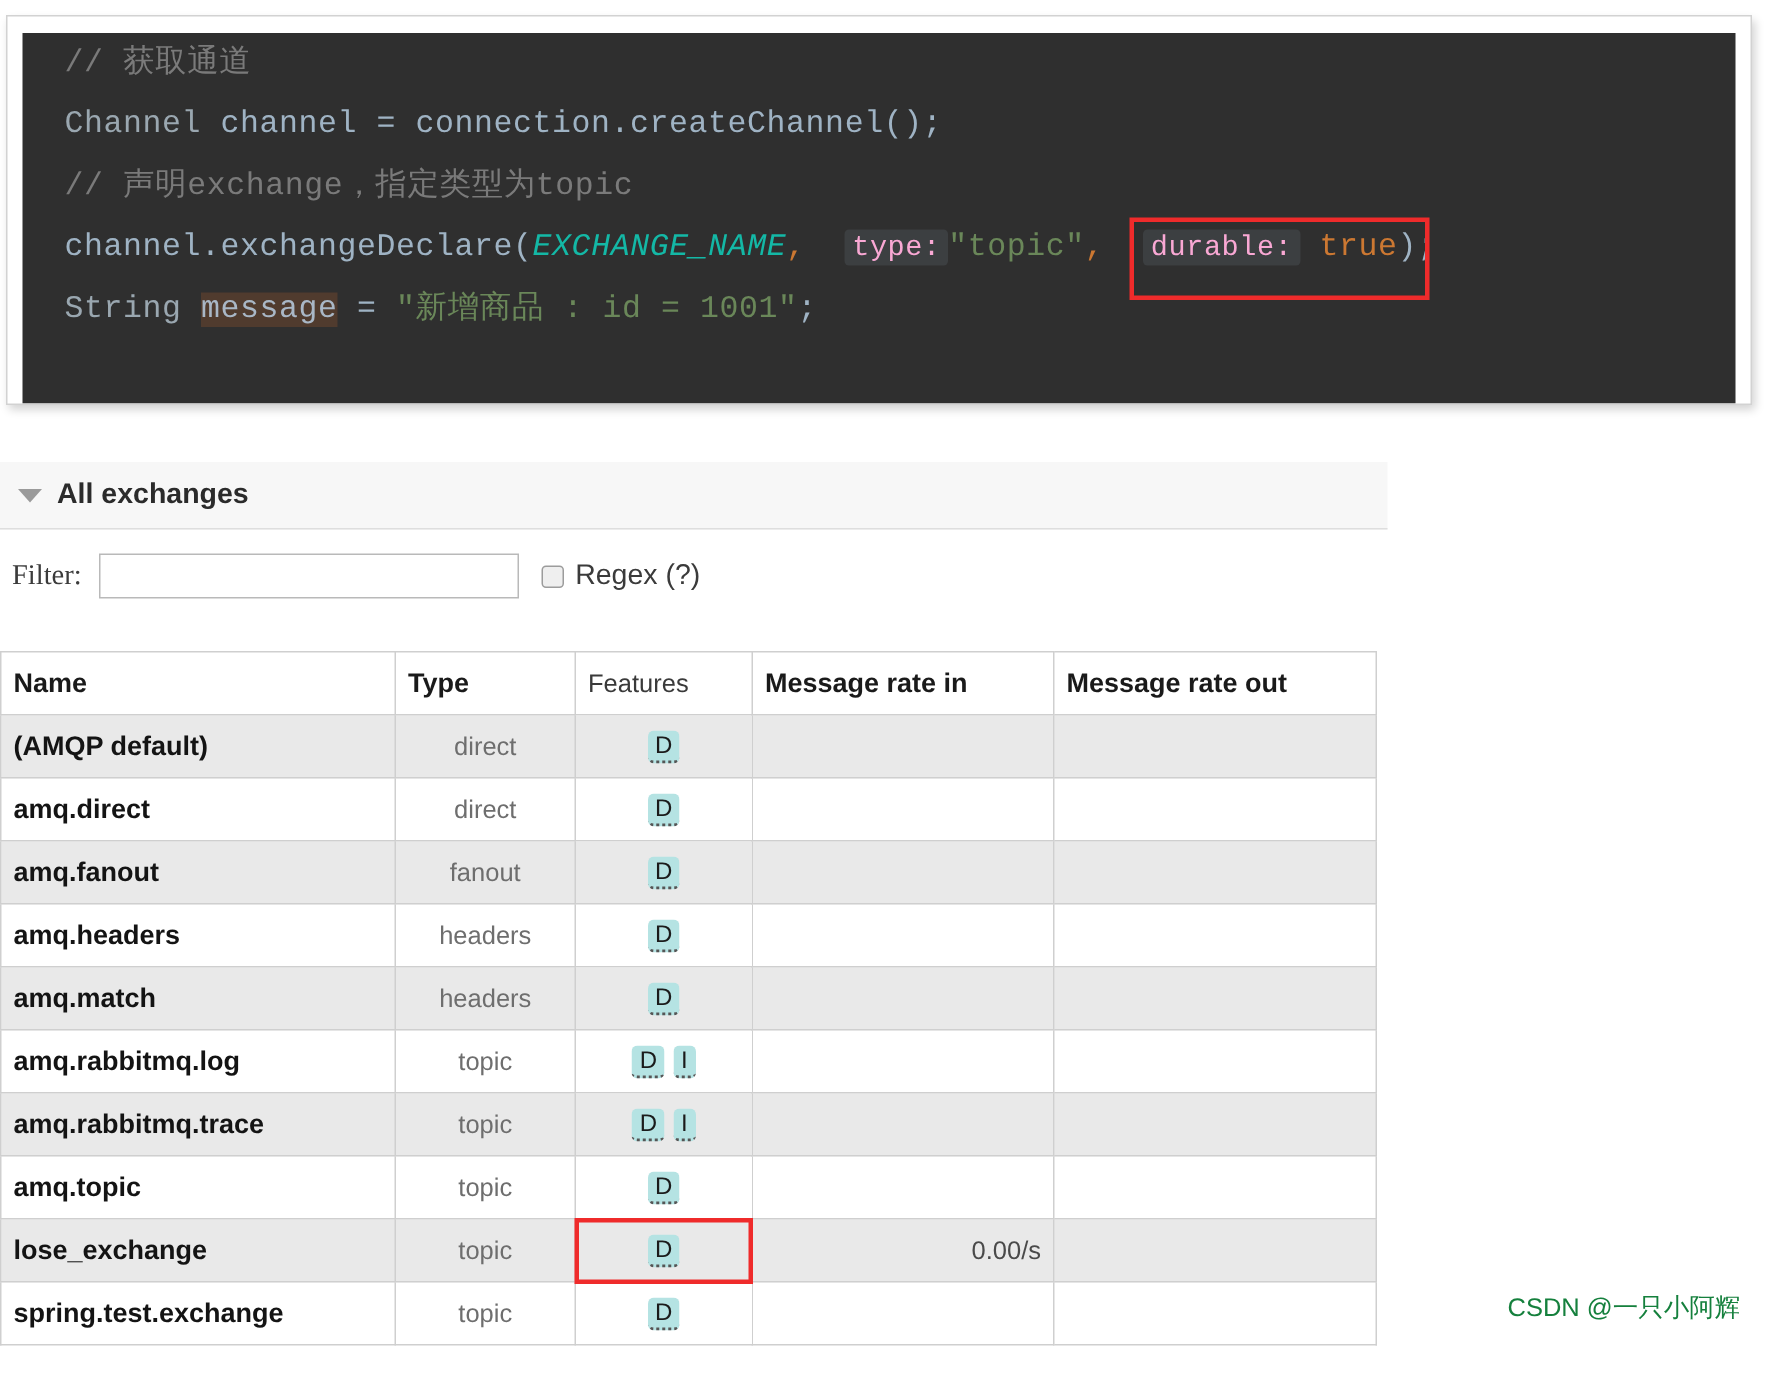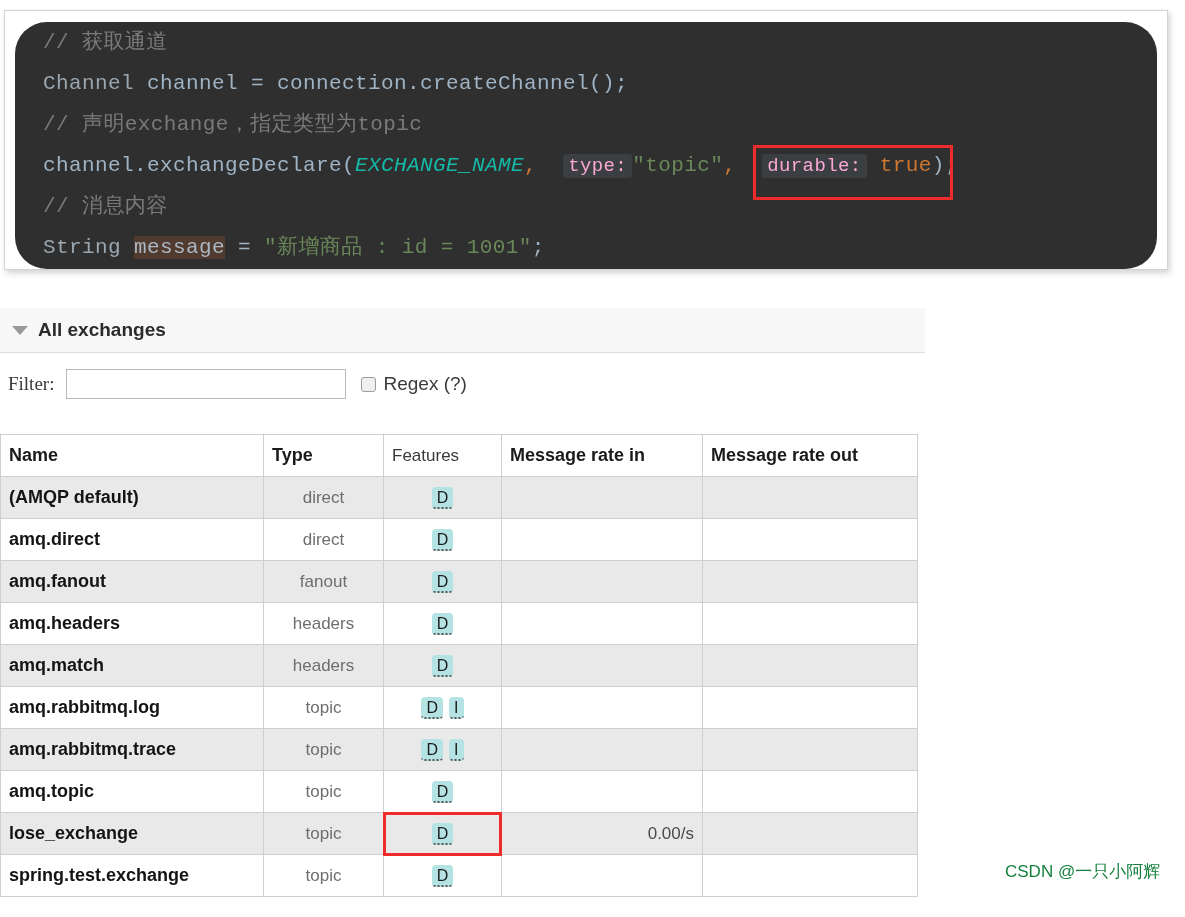--- a/index.html
+++ b/index.html
@@ -30,21 +30,20 @@
     overflow: hidden;
   }
   #code-inner {
     position: absolute;
     left: 10px;
     top: 11px;
     right: 10px;
     bottom: 0;
     background: #2f2f2f;
     overflow: hidden;
-    border-radius: 32px;
   }
   .code-line {
     font-family: "Liberation Mono", "DejaVu Sans Mono", monospace;
     font-size: 21px;
     line-height: 41px;
     height: 41px;
     white-space: pre;
     padding-left: 28px;
     color: #a9b7c6;
     letter-spacing: 0.4px;
@@ -241,21 +240,20 @@
 </style>
 </head>
 <body>
 
 <div id="code-block">
   <div id="code-inner">
       <div class="code-line"><span class="cmt">// 获取通道</span></div>
       <div class="code-line"><span class="type-id">Channel</span><span class="plain"> channel = connection.</span><span class="plain">createChannel</span><span class="punct">();</span></div>
       <div class="code-line"><span class="cmt">// 声明exchange，指定类型为topic</span></div>
       <div class="code-line"><span class="plain">channel.</span><span class="plain">exchangeDeclare</span><span class="punct">(</span><span class="const-it">EXCHANGE_NAME</span><span class="kw-true">,</span><span class="plain">  </span><span class="hint">type:</span><span class="str">"topic"</span><span class="kw-true">,</span><span class="plain">  </span><span class="hint">durable:</span><span class="kw-true"> true</span><span class="punct">);</span></div>
-      <div class="code-line"><span class="cmt">// 消息内容</span></div>
       <div class="code-line"><span class="type-id">String</span><span class="plain"> </span><span class="hl-ident">message</span><span class="plain"> = </span><span class="str">"新增商品 : id = 1001"</span><span class="punct">;</span></div>
     </div>
 </div>
 <div id="red-box-code" style="border-color: rgb(239, 43, 43);"></div>
 
 <div id="panel-header">
   <div id="collapse-triangle"></div>
   <span id="panel-title">All exchanges</span>
 </div>
 

